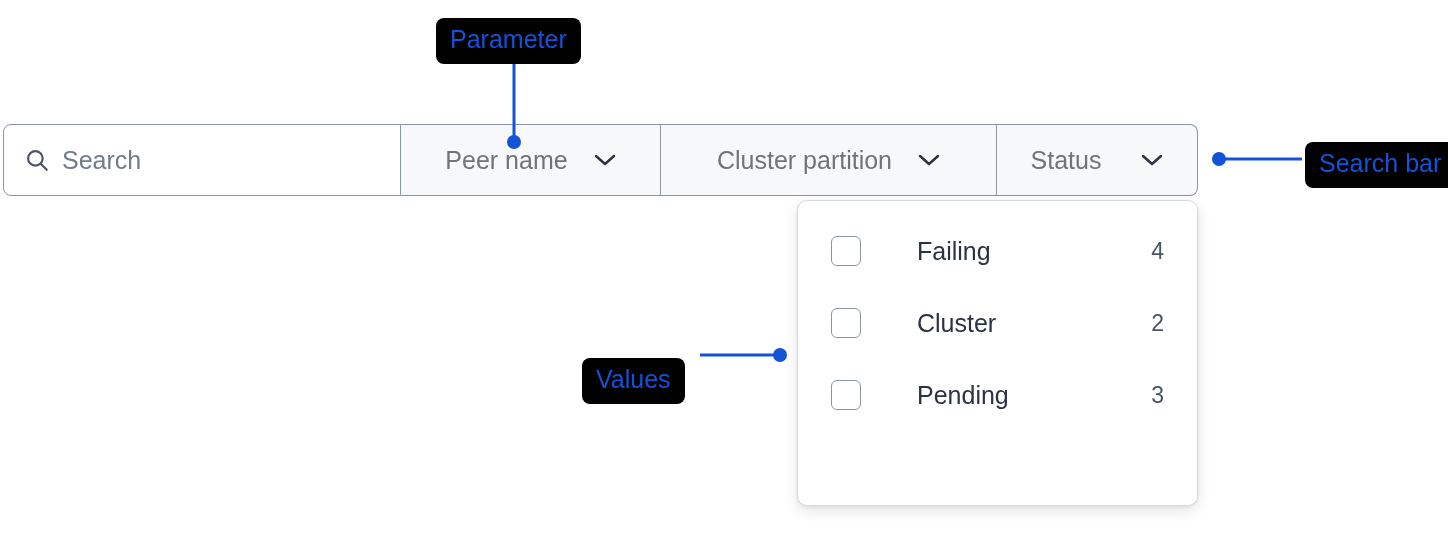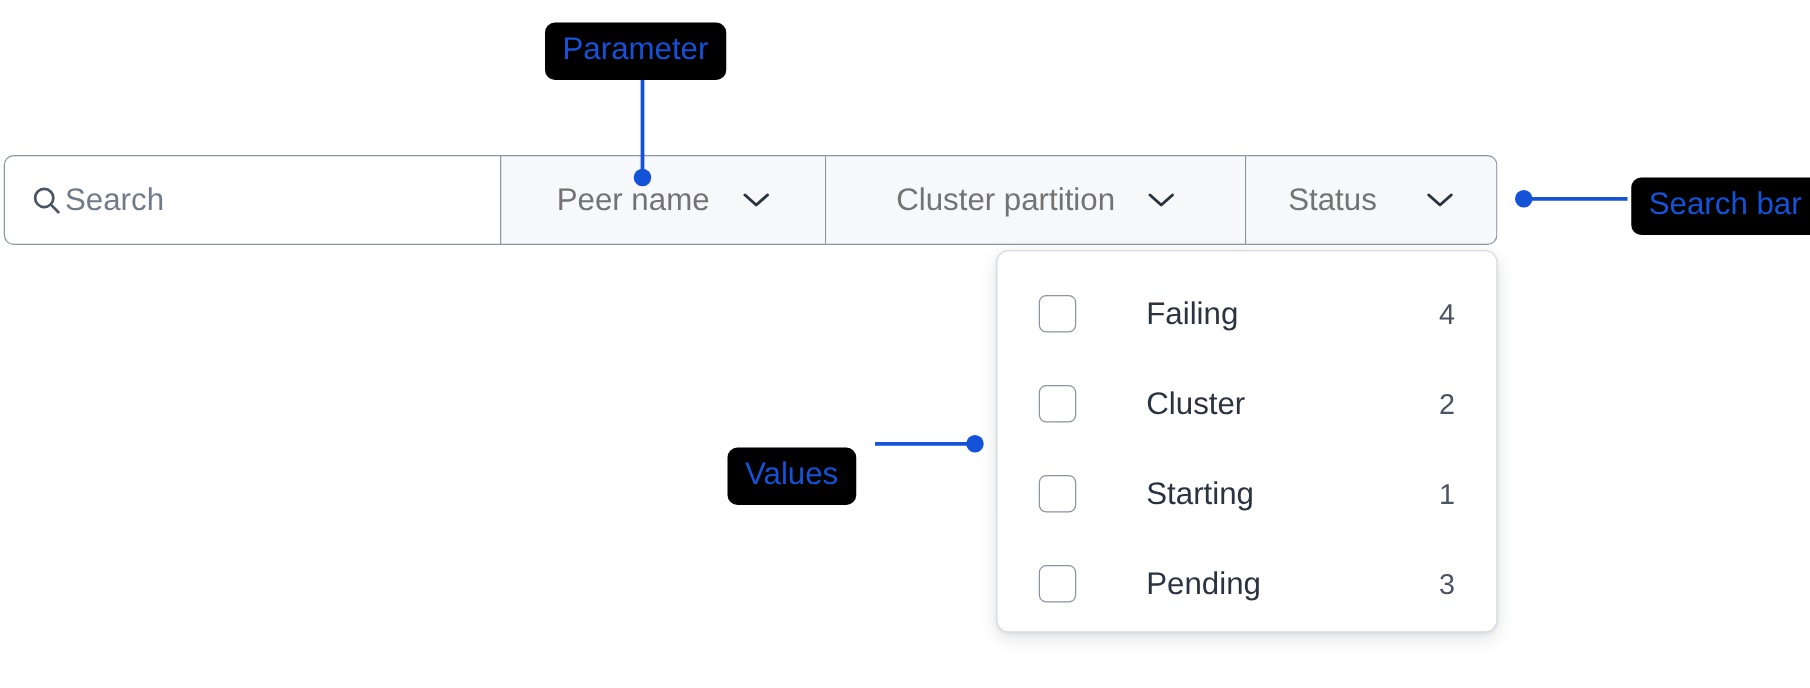--- a/index.html
+++ b/index.html
@@ -35,21 +35,21 @@
 
   .search-box {
     width: 438px;
     height: 72px;
     background: #ffffff;
     border: 1.5px solid #8c95a3;
     border-radius: 8px 0 0 8px;
     display: flex;
     align-items: center;
     padding-left: 20px;
-    gap: 2px;
+    gap: 12px;
     position: relative;
     z-index: 2;
   }
   .search-icon {
     width: 26px;
     height: 26px;
     flex: 0 0 auto;
     display: block;
   }
   .search-input {
@@ -218,25 +218,20 @@
       <span class="dd-label">Failing</span>
       <span class="dd-count">4</span>
     </div>
 
     <div class="dd-item">
       <span class="dd-checkbox"></span>
       <span class="dd-label">Cluster</span>
       <span class="dd-count">2</span>
     </div>
 
-    <div class="dd-item">
-      <span class="dd-checkbox"></span>
-      <span class="dd-label">Starting</span>
-      <span class="dd-count">1</span>
-    </div>
 
     <div class="dd-item">
       <span class="dd-checkbox"></span>
       <span class="dd-label">Pending</span>
       <span class="dd-count">3</span>
     </div>
 
   </div>
 
   <svg class="ann-svg" aria-hidden="true">

